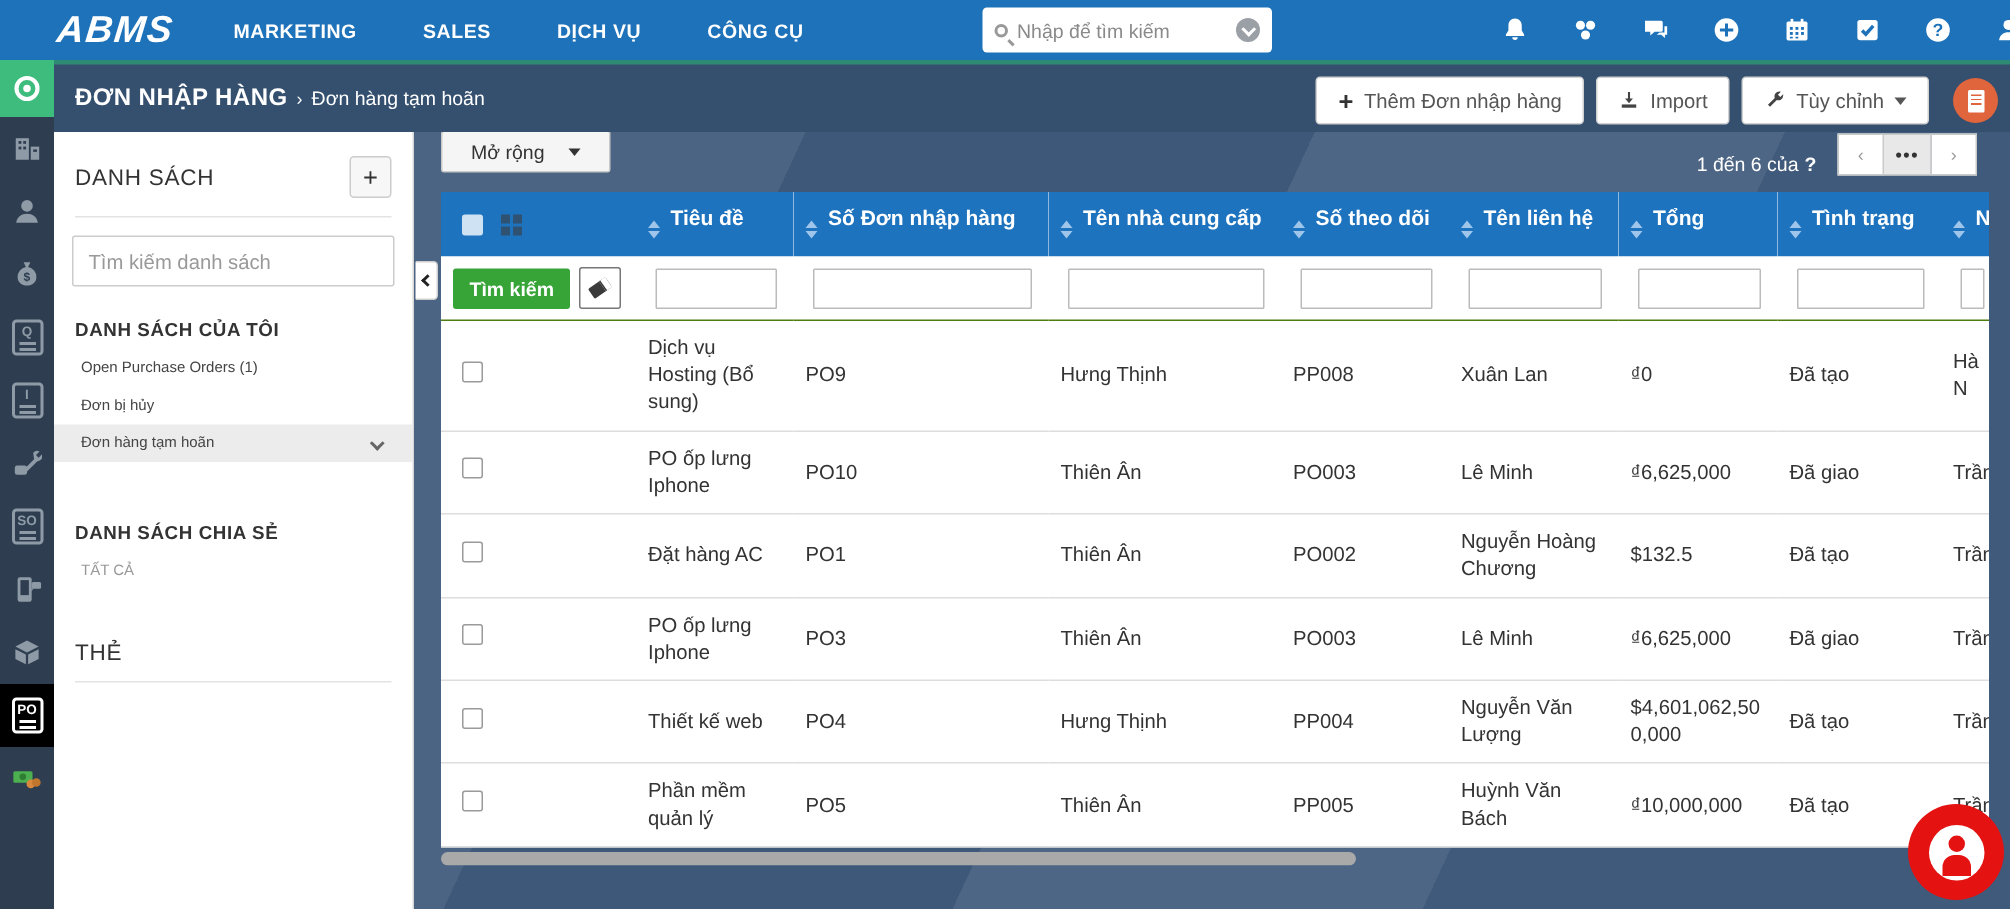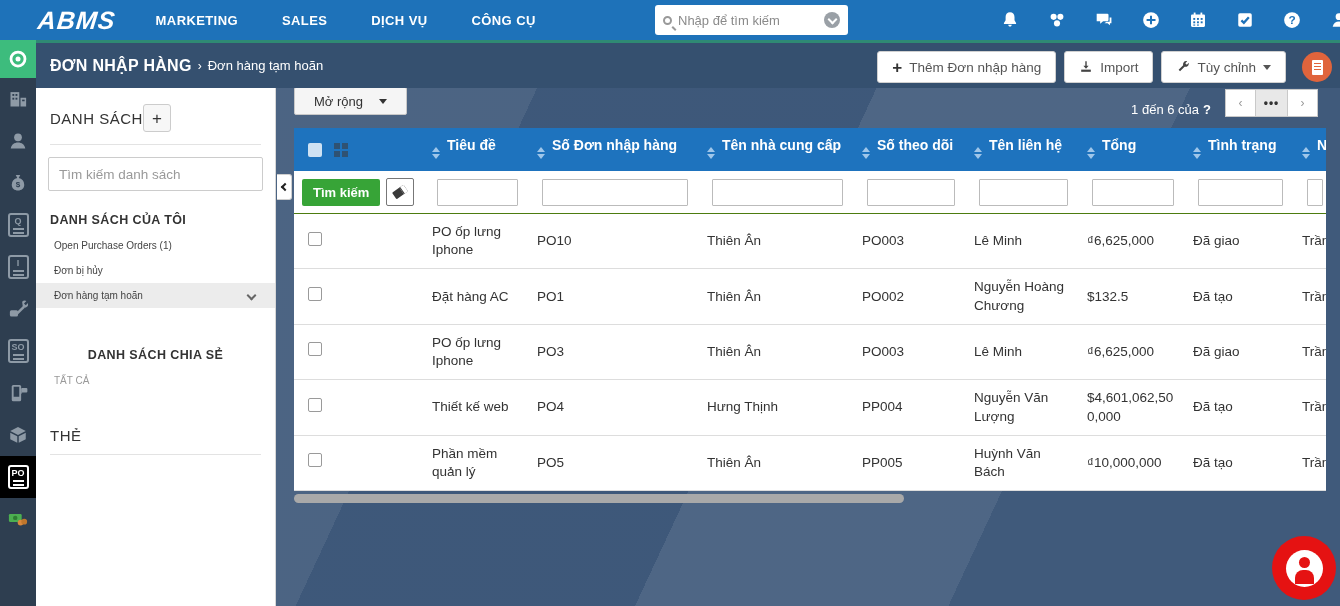--- a/index.html
+++ b/index.html
@@ -43,21 +43,21 @@
   .rail .ritem { width:36px; height:42px; display:flex; align-items:center; justify-content:center; cursor:pointer; color:#8e9aa6; }
   .rail .ritem.green { height:38px; background:#3dbc7d; }
   .rail .ritem.black { background:#000; color:#fff; }
   .rail svg { width:20px; height:20px; display:block; }
   .doc-ic { width:21px; height:24px; border:2px solid currentColor; border-radius:3px; display:flex; flex-direction:column; align-items:center; justify-content:center; color:inherit; }
   .doc-ic .letter { font-size:9px; font-weight:bold; line-height:1; letter-spacing:0; }
   .doc-ic .lines { width:11px; height:6px; border-top:2px solid currentColor; border-bottom:2px solid currentColor; margin-top:2px; }
 
   
   .sidebar { position:absolute; left:36px; top:88px; width:240px; bottom:0; background:#fff; border-right:1px solid #d7d7d7; z-index:10; }
-  .sb-head { display:flex; align-items:center; padding:16px 14px 12px 14px; }
+  .sb-head { display:flex; align-items:center; justify-content:space-between; padding:16px 14px 12px 14px; }
   .sb-title { font-size:15px; color:#333; letter-spacing:.5px; }
   .sb-add { width:28px; height:28px; border:1px solid #ccc; background:#f7f7f7; border-radius:3px; font-size:17px; color:#333; cursor:pointer; line-height:1; }
   .sb-div { border-top:1px solid #e3e3e3; margin:0 14px; }
   .sb-search { margin:12px 12px 0 12px; }
   .sb-search input { width:100%; height:34px; border:1px solid #ccc; border-radius:2px; padding:0 10px; font-size:13.5px; color:#444; outline:none; font-family:inherit; }
   .sb-search input::placeholder { color:#999; }
   .sb-section { font-size:12.5px; font-weight:bold; color:#333; letter-spacing:.4px; padding:22px 14px 6px 14px; }
   .sb-item { font-size:10px; color:#444; padding:7px 14px 7px 18px; cursor:pointer; display:flex; align-items:center; justify-content:space-between; }
   .sb-item.muted { color:#999; }
   .sb-item.selected { background:#ececec; }
@@ -327,21 +327,21 @@
   <div class="sb-item">
       <span>Open Purchase Orders (1)</span>
     </div>
   <div class="sb-item">
       <span>Đơn bị hủy</span>
     </div>
   <div class="sb-item selected">
     <span>Đơn hàng tạm hoãn</span>
     <span class="sb-chev"></span>
   </div>
-  <div class="sb-section" style="padding-top:40px;text-align:center;">DANH SÁCH CHIA SẺ</div>
+  <div class="sb-section" style="padding-top:40px;">DANH SÁCH CHIA SẺ</div>
   <div class="sb-item muted">
       <span>TẤT CẢ</span>
     </div>
   <div class="sb-the">THẺ</div>
   <div class="sb-div"></div>
 </div>
 
 <div class="collapse-tab">
     <span></span>
   </div>
@@ -436,20 +436,31 @@
           <th><input style=""></th>
           <th><input style=""></th>
           <th><input style=""></th>
           <th><input style=""></th>
           <th><input style=""></th>
         </tr>
       </thead>
       <tbody>
         <tr>
           <td class="cb-cell"><span class="row-cb"></span></td>
+          <td>Dịch vụ Hosting (Bổ sung)</td>
+          <td>PO9</td>
+          <td>Hưng Thịnh</td>
+          <td>PP008</td>
+          <td>Xuân Lan</td>
+          <td class="col-total">₫0</td>
+          <td>Đã tạo</td>
+          <td>Hà N</td>
+        </tr>
+        <tr>
+          <td class="cb-cell"><span class="row-cb"></span></td>
           <td>PO ốp lưng Iphone</td>
           <td>PO10</td>
           <td>Thiên Ân</td>
           <td>PO003</td>
           <td>Lê Minh</td>
           <td class="col-total">₫6,625,000</td>
           <td>Đã giao</td>
           <td>Trần</td>
         </tr>
         <tr>

